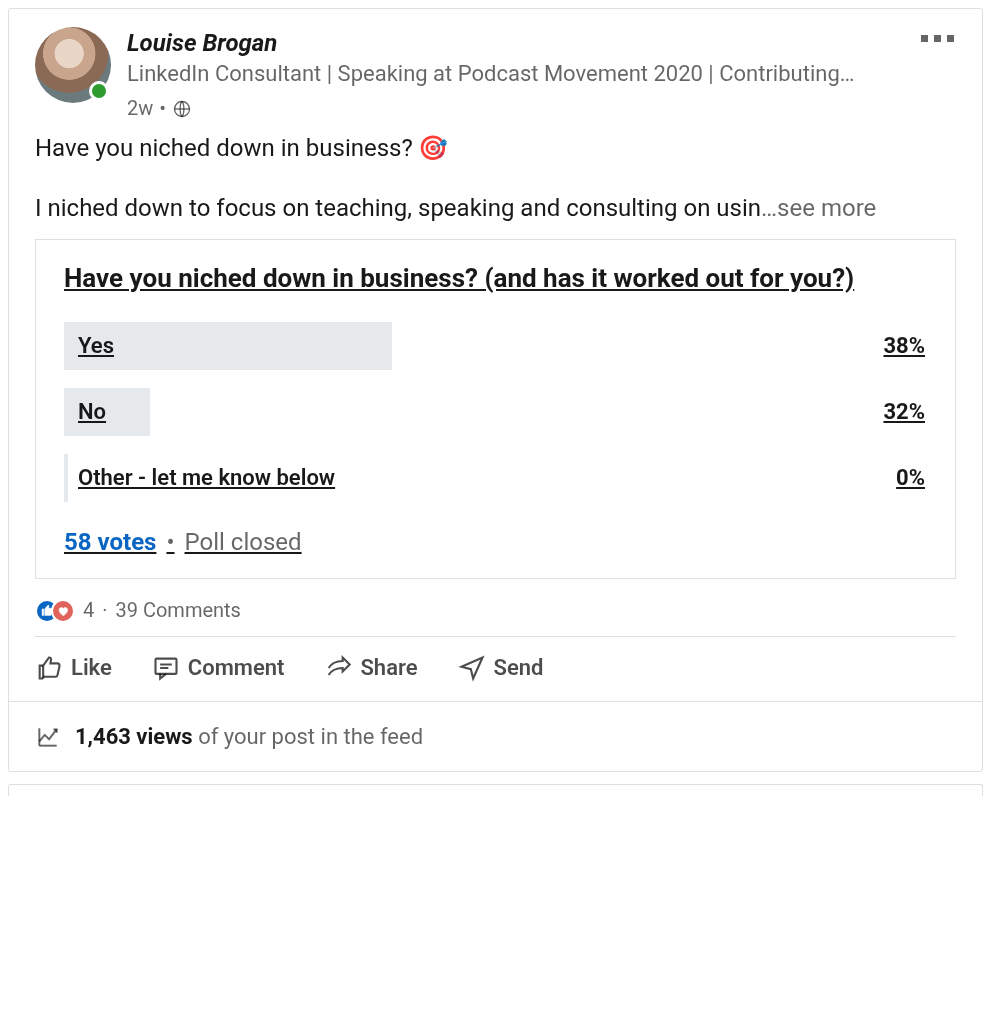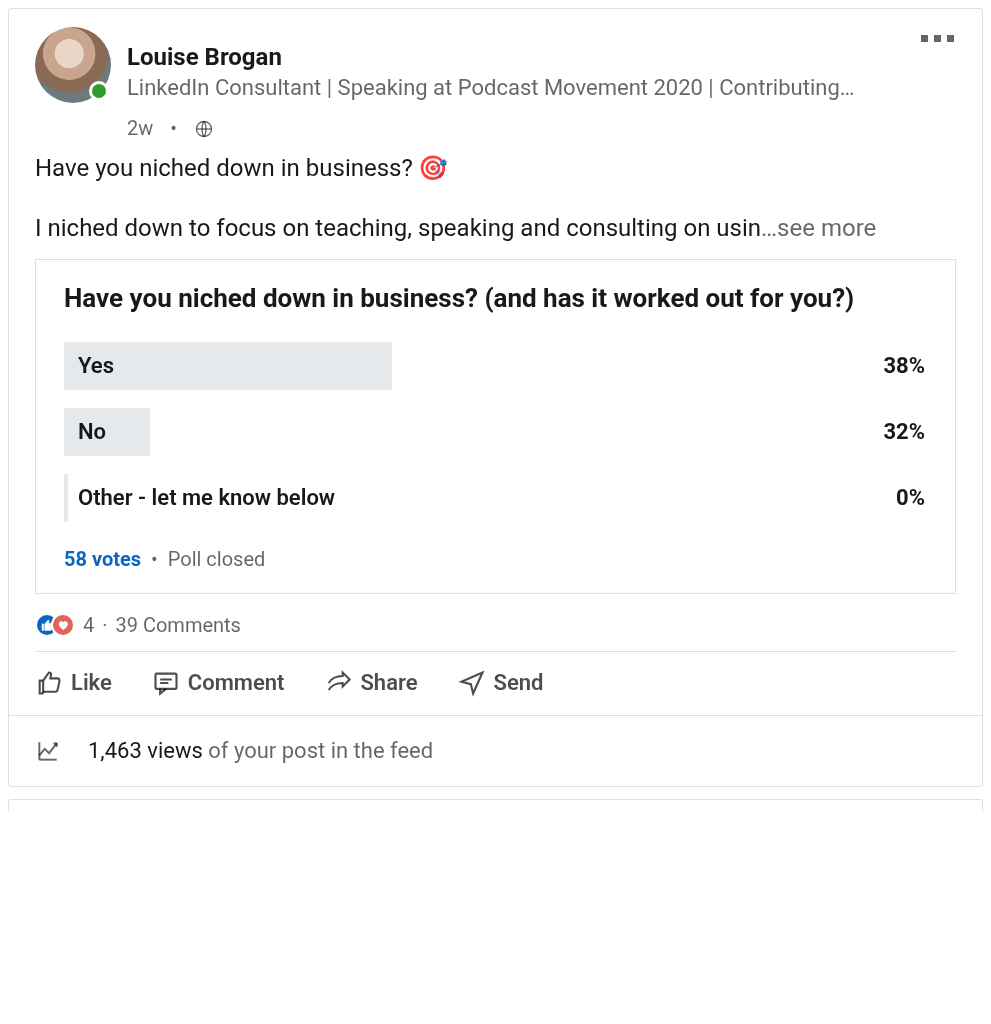--- a/index.html
+++ b/index.html
@@ -41,66 +41,67 @@
     background: radial-gradient(circle at 45% 35%, #e9d6c7 0 22%, #c9a58d 23% 40%, #8a6a54 41% 60%, #6b7a7c 61% 100%);
   }
   .presence {
     position: absolute; right: 2px; bottom: 2px;
     width: 20px; height: 20px; border-radius: 50%;
     background: #2e9b2e; border: 3px solid #fff;
   }
   .head-text { flex: 1 1 auto; min-width: 0; }
   .author {
     font-weight: 700; font-size: 24px; color: var(--text-primary);
-    margin: 14px 0 0 0;
+    margin: 0 0 0 0;
+    font-style: italic;
   }
   .headline {
     color: var(--text-secondary); font-size: 22px;
     white-space: nowrap; overflow: hidden; text-overflow: ellipsis;
   }
   .time-row {
-    display: flex; align-items: center; gap: 17px;
-    color: var(--text-secondary); font-size: 20px; margin-top: 12px;
+    display: flex; align-items: center; gap: 6px;
+    color: var(--text-secondary); font-size: 20px; margin-top: 6px;
   }
   .globe { width: 20px; height: 20px; display: inline-block; }
   .more {
     position: absolute; right: 22px; top: 20px;
     display: flex; gap: 6px; padding: 6px; cursor: pointer;
   }
   .more span { width: 7px; height: 7px; background: rgba(0,0,0,0.6); }
   
   .post-body {
     padding: 6px 26px 0 26px; font-size: 24px; color: var(--text-primary);
   }
   .post-body p { margin: 0 0 28px; }
   .body-row { display: flex; }
   .body-text { white-space: nowrap; overflow: hidden; text-overflow: clip; }
   .see-more { color: var(--text-secondary); white-space: nowrap; cursor: pointer; }
   
   .poll {
-    margin: 14px 26px 6px; border: 1px solid var(--border); padding: 22px 28px 20px;
+    margin: 14px 26px 6px; border: 1px solid var(--border); padding: 22px 28px 20px; text-decoration: underline;
   }
   .poll-title { font-weight: 700; font-size: 26px; line-height: 1.3; margin: 0 0 10px; }
   .poll-sub { color: var(--text-secondary); font-size: 22px; }
   .poll-sub a { color: var(--link-blue); text-decoration: none; font-weight: 600; }
   .poll-options { margin-top: 26px; }
   .poll-row {
     display: flex; align-items: center; justify-content: space-between;
     margin-bottom: 18px; position: relative; height: 48px;
   }
   .bar-track { position: absolute; left: 0; top: 0; height: 100%; width: 100%; }
   .bar-fill { position: absolute; left: 0; top: 0; height: 100%; background: var(--bar-gray); }
   .bar-fill.highlight { background: var(--bar-blue); }
   .opt-label {
     position: relative; z-index: 1; font-weight: 600; font-size: 22px;
     padding-left: 14px; color: var(--text-primary);
   }
   .opt-pct { position: relative; z-index: 1; font-weight: 700; font-size: 22px; padding-right: 2px; }
   .poll-footer {
-    display: flex; align-items: center; gap: 10px; margin-top: 24px; font-size: 20px;
+    display: flex; align-items: center; gap: 10px; margin-top: 24px; font-size: 24px;
   }
   .votes-link { color: var(--vote-blue); font-weight: 700; }
   .dot { color: var(--text-secondary); }
   .closed { color: var(--text-secondary); }
   
   .reactions {
     display: flex; align-items: center; gap: 8px;
     padding: 12px 26px 12px; font-size: 20px; color: var(--text-secondary);
   }
   .react-icons { display: flex; align-items: center; }
@@ -121,21 +122,21 @@
     display: inline-flex; align-items: center; gap: 8px; font-weight: 600; font-size: 22px;
     cursor: pointer;
   }
   .aicon { width: 28px; height: 28px; display: inline-block; }
   
   .views {
     border-top: 1px solid var(--border);
     padding: 20px 26px; display: flex; align-items: center; gap: 14px;
     color: var(--text-secondary); font-size: 22px;
   }
-  .views b { color: var(--text-primary); font-weight: 400; margin-left: 13px; }
+  .views b { color: var(--text-primary); font-weight: 700; }
   .chart-icon { width: 26px; height: 26px; }
   
   .next-card {
     margin-top: 12px; height: 12px; border: 1px solid var(--border); border-bottom: none; border-radius: 3px 3px 0 0;
   }
   svg { stroke: currentColor; }
 </style>
 </head>
 <body>
 

